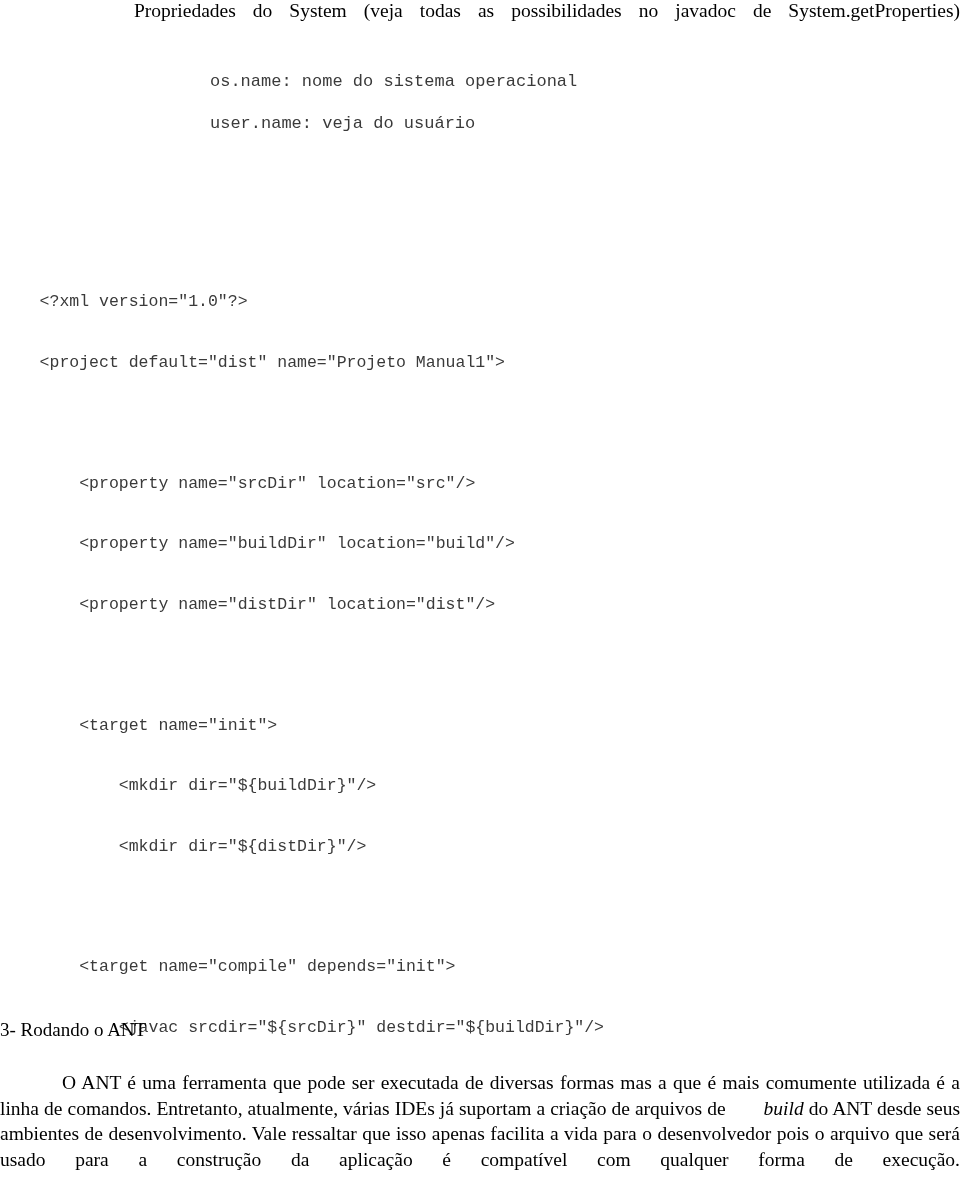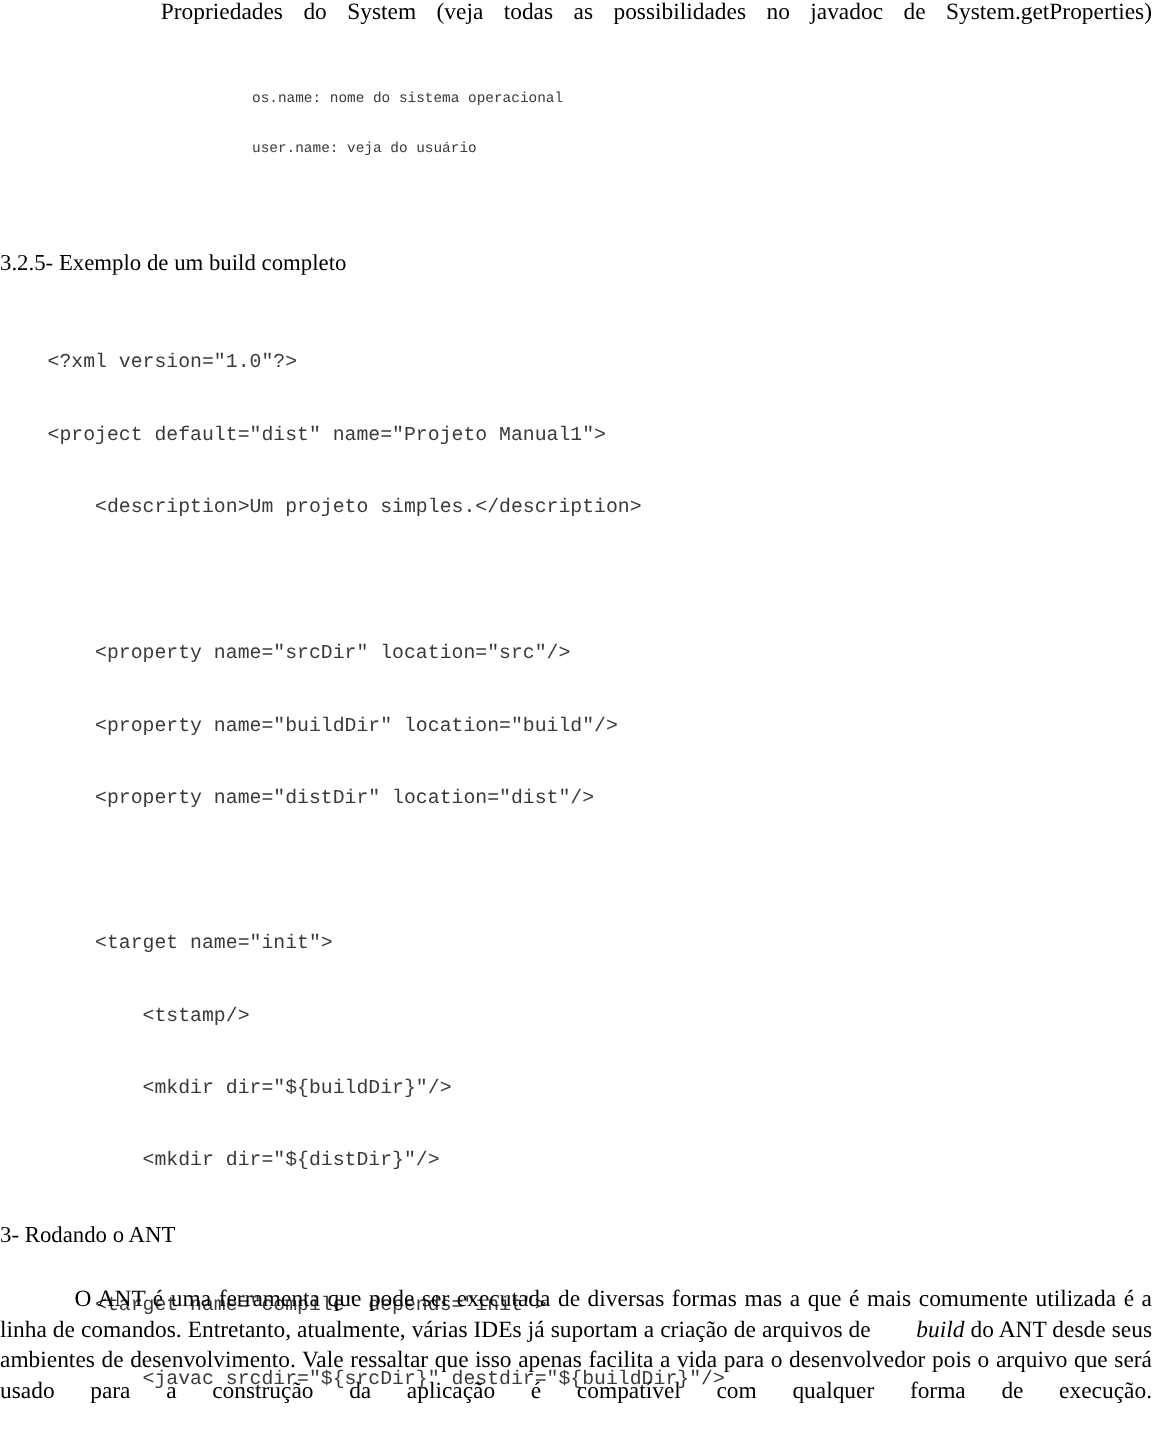--- a/index.html
+++ b/index.html
@@ -71,53 +71,50 @@
   .props-block {
     position: absolute;
     left: 0;
     top: 72px;
     width: 960px;
   }
   .prop-line {
     position: absolute;
     left: 210px;
     font-family: "Liberation Mono", "DejaVu Sans Mono", monospace;
-    font-size: 12px;
+    font-size: 17px;
     line-height: 20px;
     color: #3a3a3a;
     white-space: pre;
   }
 
   .it { font-style: italic; margin-left: 33px; }
 </style>
 </head>
 <body>
 
 <div class="page">
 
   <p class="body-par lastline-left" style="left:0px; top:-2px; width:960px; text-indent:134px;">Propriedades do System (veja todas as possibilidades no javadoc de System.getProperties)</p>
 
   <div class="props-block">
     <div class="prop-line" style="top:0px;">os.name: nome do sistema operacional</div>
     <div class="prop-line" style="top:42px;">user.name: veja do usuário</div>
   </div>
 
-  <div class="heading" style="left:0px; top:208px;">3.2.5- Exemplo de um build completo</div>
 
   <div class="code-block">
     <span class="code-line">    &lt;?xml version="1.0"?&gt;</span>
     <span class="code-line">    &lt;project default="dist" name="Projeto Manual1"&gt;</span>
-    <span class="code-line">        &lt;description&gt;Um projeto simples.&lt;/description&gt;</span>
     <span class="code-line"></span>
     <span class="code-line">        &lt;property name="srcDir" location="src"/&gt;</span>
     <span class="code-line">        &lt;property name="buildDir" location="build"/&gt;</span>
     <span class="code-line">        &lt;property name="distDir" location="dist"/&gt;</span>
     <span class="code-line"></span>
     <span class="code-line">        &lt;target name="init"&gt;</span>
-    <span class="code-line">            &lt;tstamp/&gt;</span>
     <span class="code-line">            &lt;mkdir dir="${buildDir}"/&gt;</span>
     <span class="code-line">            &lt;mkdir dir="${distDir}"/&gt;</span>
     <span class="code-line"></span>
     <span class="code-line">        &lt;target name="compile" depends="init"&gt;</span>
     <span class="code-line">            &lt;javac srcdir="${srcDir}" destdir="${buildDir}"/&gt;</span>
     
     
     
     
     

